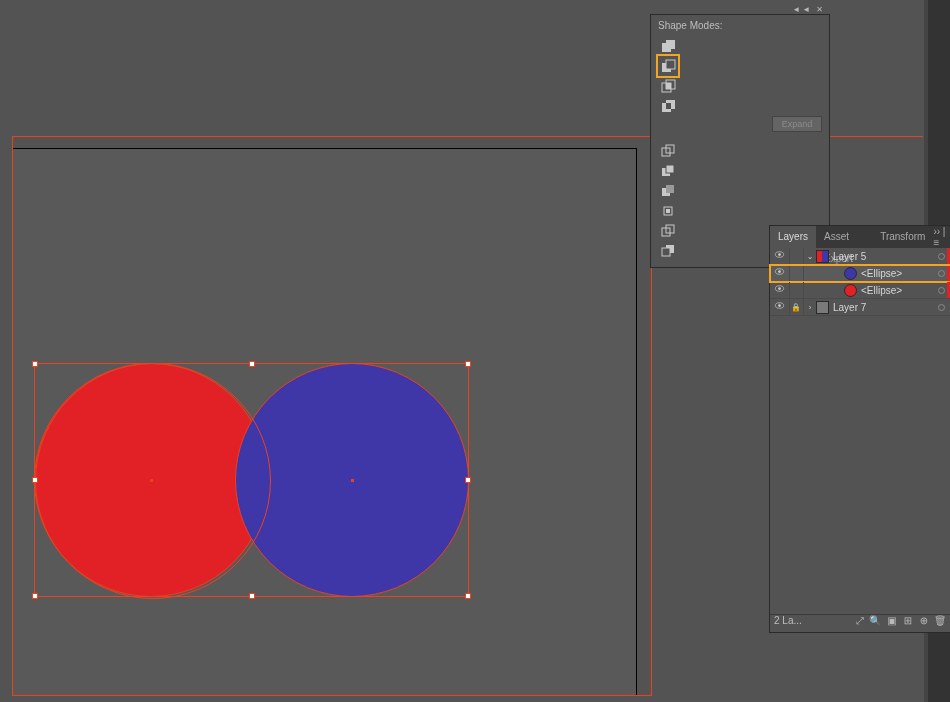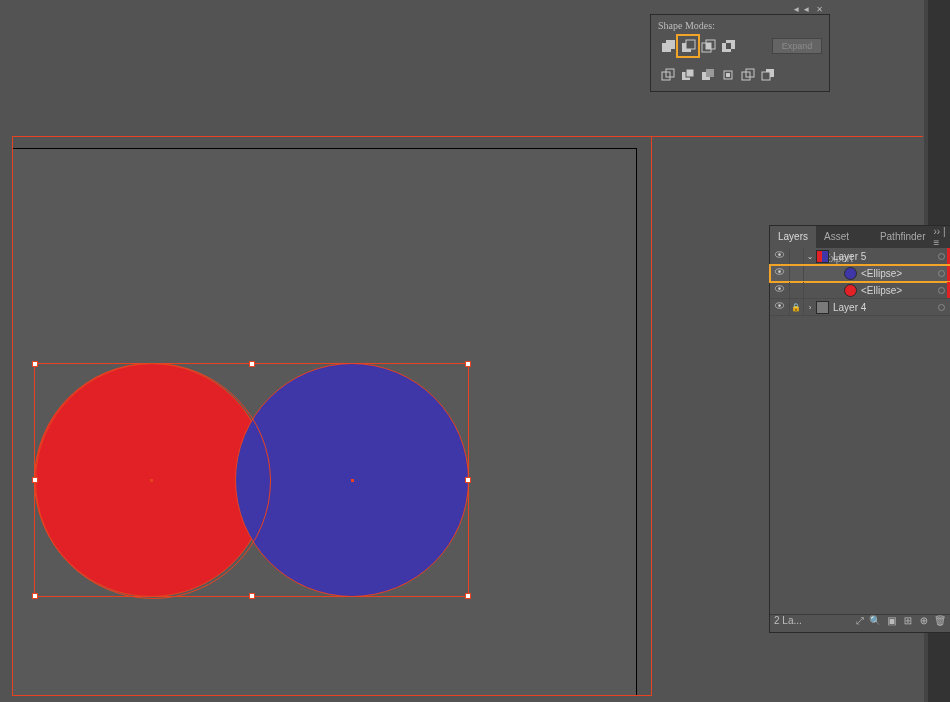--- a/index.html
+++ b/index.html
@@ -125,25 +125,25 @@
 .panel-menu span { width: 12px; height: 1px; background: #aaa; }
 .panel-sysicons {
   position: absolute; right: 4px; top: -10px;
   color: #b8b8b8; font-size: 8px; letter-spacing: 2px;
 }
 
 .sect-label {
   padding: 5px 7px 2px 7px;
   color: #bdbdbd;
   font-size: 10px;
-  font-family: Liberation Serif, serif;
 }
 .btn-row {
-  display: flex; gap: 0; align-items: center;
+  display: flex; gap: 0; align-items: flex-start;
   padding: 3px 7px 6px 7px;
+  flex-direction: column;
 }
 .mode-btn {
   width: 20px; height: 20px;
   display: flex; align-items: center; justify-content: center;
 }
 .mode-btn.highlight {
   outline: 2px solid #f2a427;
 }
 .expand-btn {
   margin-left: auto;
@@ -321,21 +321,21 @@
           <rect x="1" y="4" width="8" height="8" fill="#535353" stroke="#c8c8c8"></rect>
         </svg>
       </div>
   </div>
 </div>
 
 <div class="panel layers-panel">
   <div class="panel-tabs">
     <div class="panel-tab active">Layers</div>
     <div class="panel-tab">Asset Export</div>
-    <div class="panel-tab">Pathfinder</div>
+    <div class="panel-tab">Transform</div>
     <div class="sp"></div>
     <div class="collapse-icons">›› | ≡</div>
   </div>
 
   <div class="layer-list">
 
     <div class="layer-row">
       <div class="col-vis eye-icon"><svg viewBox="0 0 16 16">
             <ellipse cx="8" cy="8" rx="6" ry="4" fill="none" stroke="#ccc"></ellipse>
             <circle cx="8" cy="8" r="2" fill="#ccc"></circle>
@@ -375,21 +375,21 @@
     </div>
 
     <div class="layer-row">
       <div class="col-vis eye-icon"><svg viewBox="0 0 16 16">
             <ellipse cx="8" cy="8" rx="6" ry="4" fill="none" stroke="#ccc"></ellipse>
             <circle cx="8" cy="8" r="2" fill="#ccc"></circle>
           </svg></div>
       <div class="col-lock">🔒</div>
       <div class="col-disclose">›</div>
       <div class="layer-swatch sw-empty"></div>
-      <div class="layer-name">Layer 4</div>
+      <div class="layer-name">Layer 7</div>
       <div class="sel-ind"></div>
       <div class="col-color none"></div>
     </div>
 
   </div>
 
   <div class="layers-footer">
     <span>2 La...</span>
     <span class="sp"></span>
     <span class="foot-icon">⤢</span>

